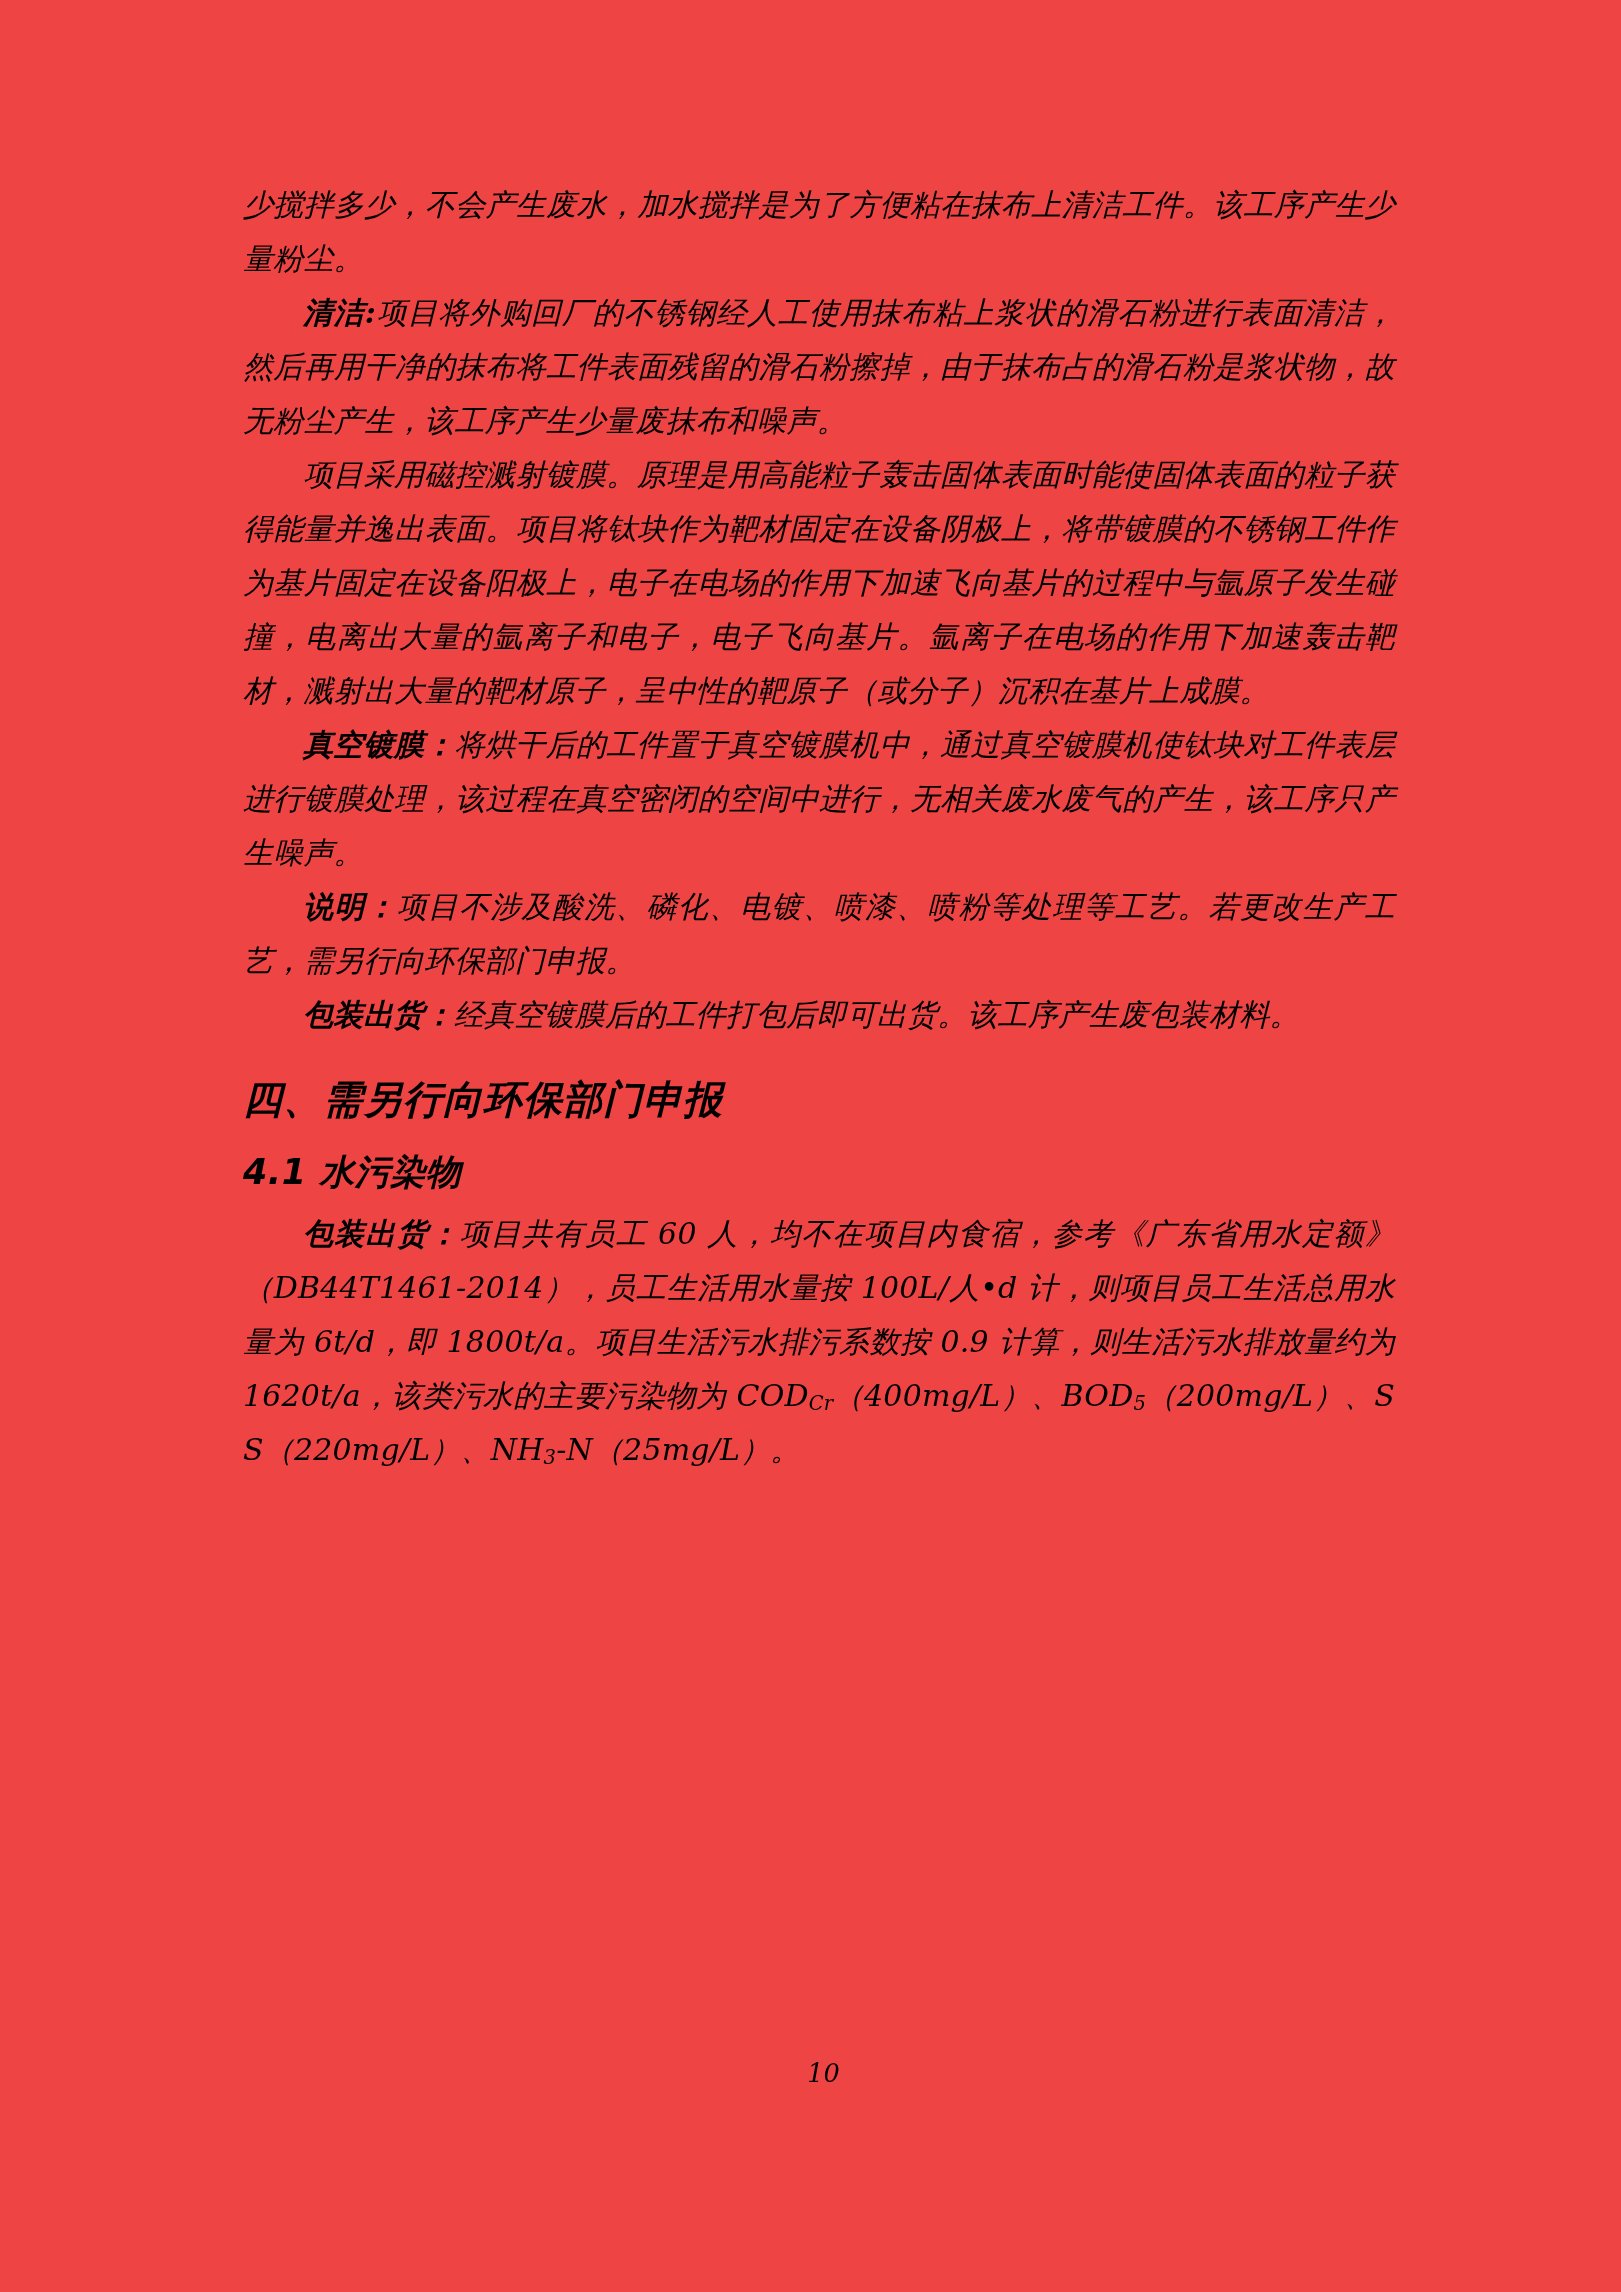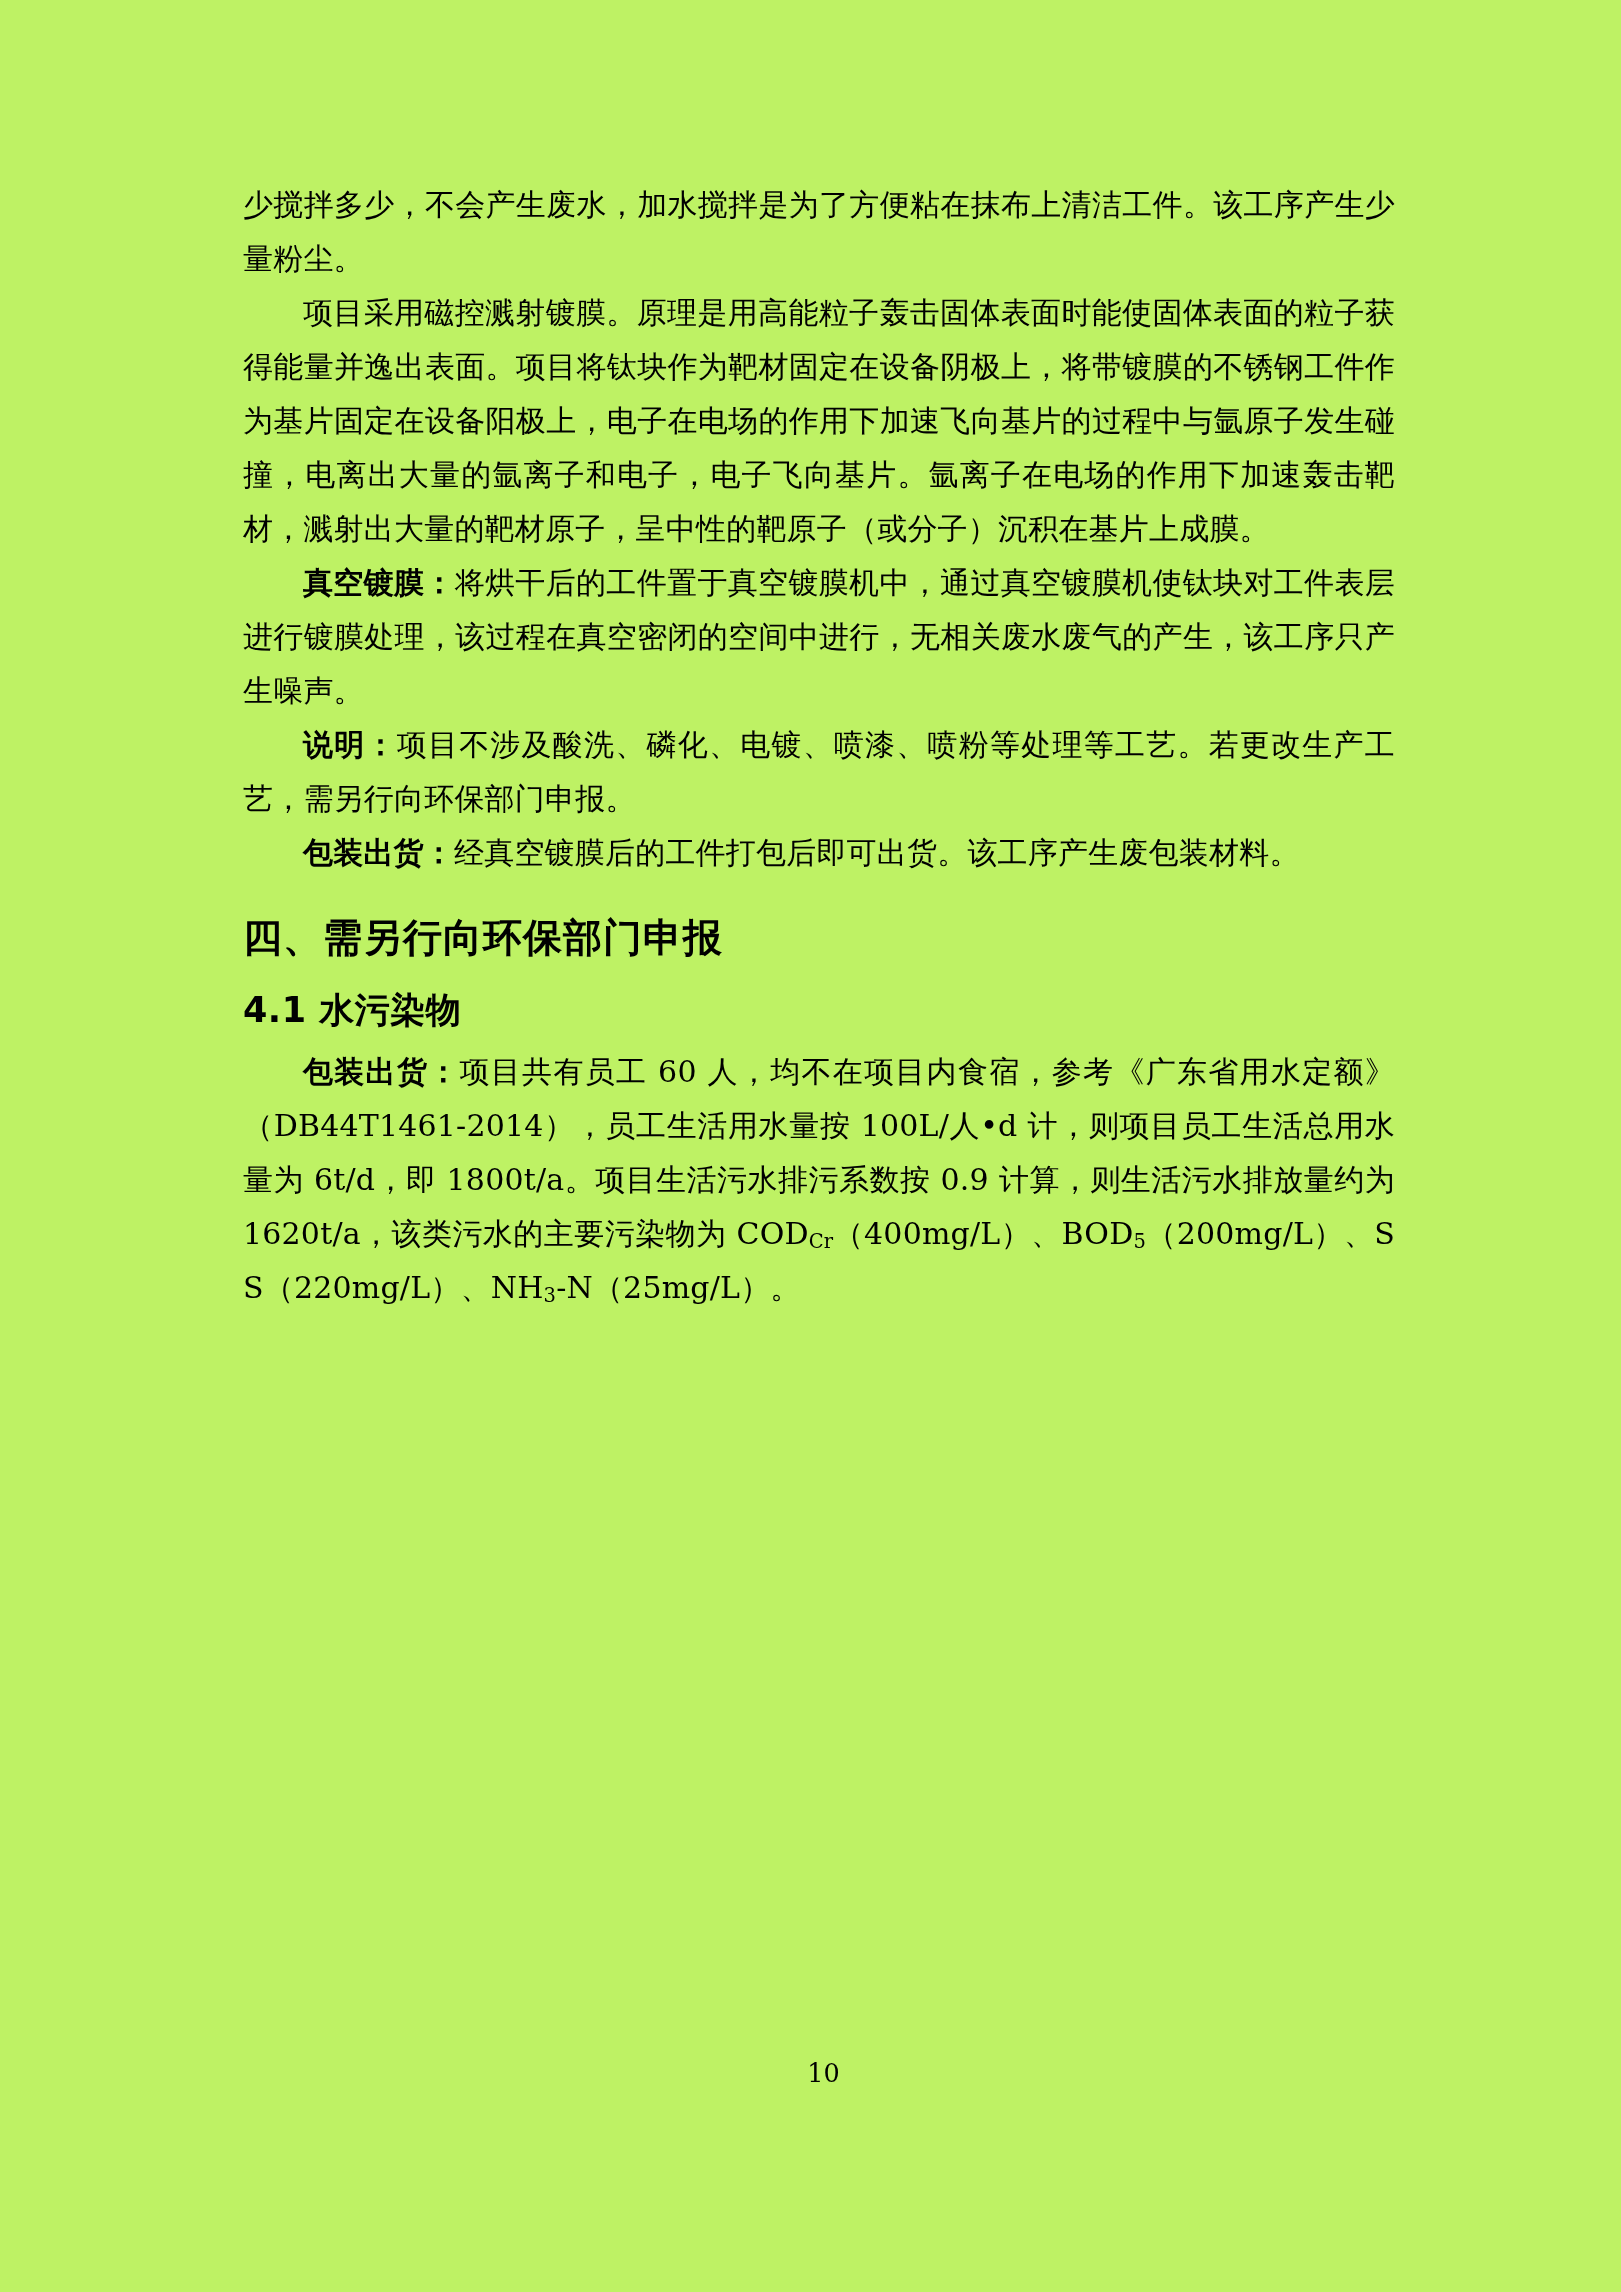--- a/index.html
+++ b/index.html
@@ -8,23 +8,24 @@
     background: #ffffff;
   }
   body {
     font-family: "DejaVu Serif", "Liberation Serif", serif;
     color: #000000;
   }
   .page {
     position: relative;
     width: 1621px;
     height: 2293px;
-    background: #bef264;
+    background: #ef4444;
     box-sizing: border-box;
     overflow: hidden;
+    font-style: italic;
   }
   .content {
     position: absolute;
     left: 243px;
     top: 178px;
     width: 1152px;
   }
   
   .para {
     font-family: "DejaVu Serif", "Liberation Serif", serif;
@@ -81,20 +82,23 @@
 </head>
 <body>
 
 <div class="page">
   <div class="content">
 
     <p class="para">
       <span>少搅拌多少，不会产生废水，加水搅拌是为了方便粘在抹布上清洁工件。该工序产生少量粉尘。</span>
     </p>
 
+    <p class="para indent">
+      <span class="lead">清洁:</span><span>项目将外购回厂的不锈钢经人工使用抹布粘上浆状的滑石粉进行表面清洁，然后再用干净的抹布将工件表面残留的滑石粉擦掉，由于抹布占的滑石粉是浆状物，故无粉尘产生，该工序产生少量废抹布和噪声。</span>
+    </p>
 
 
     <p class="para indent">
       <span>项目采用磁控溅射镀膜。原理是用高能粒子轰击固体表面时能使固体表面的粒子获得能量并逸出表面。项目将钛块作为靶材固定在设备阴极上，将带镀膜的不锈钢工件作为基片固定在设备阳极上，电子在电场的作用下加速飞向基片的过程中与氩原子发生碰撞，电离出大量的氩离子和电子，电子飞向基片。氩离子在电场的作用下加速轰击靶材，溅射出大量的靶材原子，呈中性的靶原子（或分子）沉积在基片上成膜。</span>
     </p>
 
     <p class="para indent">
       <span class="lead">真空镀膜：</span><span>将烘干后的工件置于真空镀膜机中，通过真空镀膜机使钛块对工件表层进行镀膜处理，该过程在真空密闭的空间中进行，无相关废水废气的产生，该工序只产生噪声。</span>
     </p>
 

